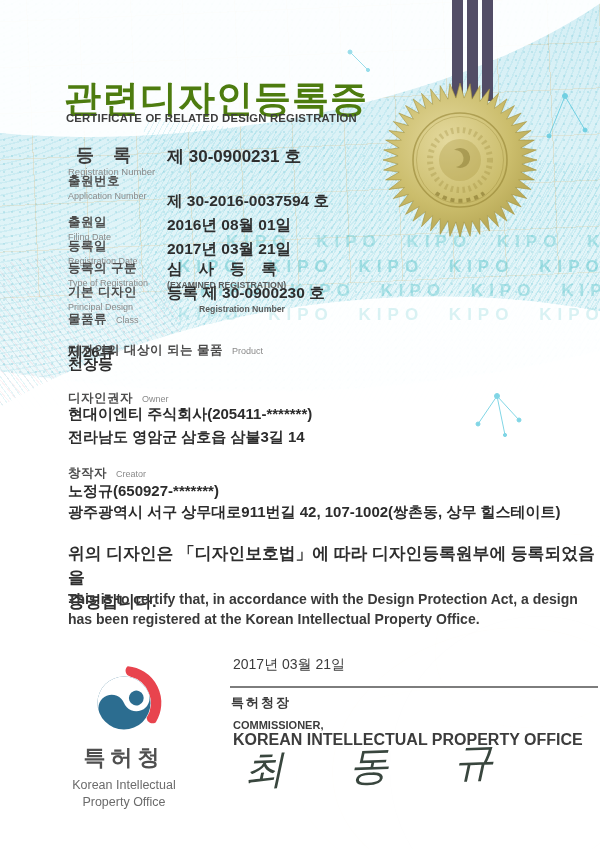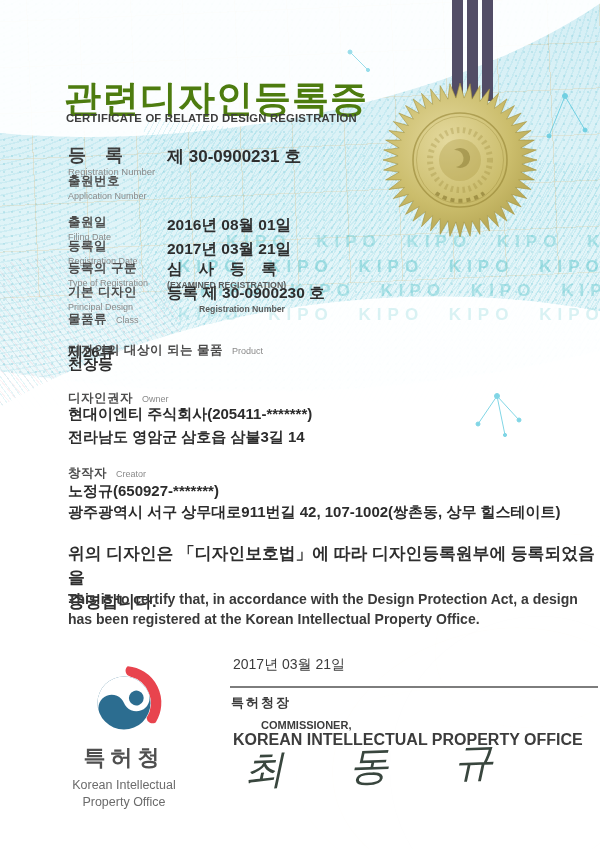--- a/index.html
+++ b/index.html
@@ -64,37 +64,37 @@
   .ribbon{top:0; width:11px; height:101px; background:#524D66; z-index:2;}
   .seal{left:381px; top:81px; width:158px; height:158px; z-index:3;}
   .title{left:64px; top:74px; font-size:37px; font-weight:800; color:#4d7c0f; letter-spacing:1px; z-index:4;}
   .subtitle{left:66px; top:112px; font-size:11.3px; font-weight:700; color:#3d3d3d; letter-spacing:.2px; z-index:4;}
 
   .lab-ko{font-size:12.5px; font-weight:600; color:#4c4c4c; letter-spacing:.5px;}
   .lab-en{font-size:9px; color:#8a8a8a; margin-top:1px;}
   .val{font-size:15.5px; font-weight:700; color:#2e2e2e;}
   .val-sub{font-size:8.7px; color:#5a5a5a; font-weight:600; margin-top:0px;}
 
-  .reg-label{left:68px; top:143px; font-size:18px; font-weight:700; color:#3e3e3e; letter-spacing:7px; z-index:4;}
+  .reg-label{left:76px; top:143px; font-size:18px; font-weight:700; color:#3e3e3e; letter-spacing:7px; z-index:4;}
   .reg-label-en{left:68px; top:166px; font-size:9.5px; color:#8a8a8a; z-index:4;}
   .reg-value{left:167px; top:145px; font-size:17px; font-weight:700; color:#2e2e2e; z-index:4;}
 
   .frow-label{left:68px; z-index:4;}
   .frow-value{left:167px; z-index:4;}
 
   .inline-lab{display:flex; align-items:baseline; gap:9px; z-index:4;}
   .big-val{font-size:15px; font-weight:700; color:#2c2c2c; z-index:4;}
 
   .stmt-ko{left:68px; top:542px; font-size:16.8px; font-weight:700; color:#2d2d2d; line-height:24px; z-index:4;}
   .stmt-en{left:68px; top:590px; font-size:14px; font-weight:700; color:#3a3a3a; line-height:19.5px; z-index:4;}
 
   .issue-date{left:233px; top:656px; font-size:14px; font-weight:500; color:#3c3c3c; z-index:4;}
   .rule{left:230px; top:686px; width:368px; height:1.5px; background:#7d7d7d; z-index:4;}
   .comm-ko{left:231px; top:694px; font-size:13px; font-weight:800; color:#3a3a3a; letter-spacing:2px; z-index:4;}
-  .comm-en1{left:233px; top:719px; font-size:11px; font-weight:700; color:#3c3c3c; z-index:4;margin-left:28px;}
+  .comm-en1{left:233px; top:719px; font-size:11px; font-weight:700; color:#3c3c3c; z-index:4;}
   .comm-en2{left:233px; top:731px; font-size:16px; font-weight:700; color:#3c3c3c; z-index:4;}
   .signature{
     left:244px; top:738px; font-size:40px; color:#39463e; z-index:4;
     font-family:"DejaVu Serif", serif; font-style:italic; letter-spacing:26px;
     transform:rotate(-2deg);
   }
 
   .logo-svg{left:85px; top:664px; width:78px; height:78px; z-index:4;}
   .logo-ko{left:54px; top:743px; width:140px; text-align:center; font-size:22px; font-weight:700; color:#4f4f4f; letter-spacing:5px; z-index:4;}
   .logo-en{left:34px; top:777px; width:180px; text-align:center; font-size:12.5px; color:#6b6b6b; line-height:16.5px; z-index:4;}
@@ -169,20 +169,21 @@
   <div class="abs subtitle">CERTIFICATE OF RELATED DESIGN REGISTRATION</div>
 
   <div class="abs reg-label">등 록</div>
   <div class="abs reg-label-en">Registration Number</div>
   <div class="abs reg-value">제 30-0900231 호</div>
 
   <div class="abs frow-label" style="top:173px;">
     <div class="lab-ko">출원번호</div>
     <div class="lab-en">Application Number</div>
   </div>
+  <div class="abs frow-value val" style="top:191px;">제 30-2016-0037594 호</div>
 
   <div class="abs frow-label" style="top:214px;">
     <div class="lab-ko">출원일</div>
     <div class="lab-en">Filing Date</div>
   </div>
   <div class="abs frow-value val" style="top:215px;">2016년 08월 01일</div>
 
   <div class="abs frow-label" style="top:238px;">
     <div class="lab-ko">등록일</div>
     <div class="lab-en">Registration Date</div>

